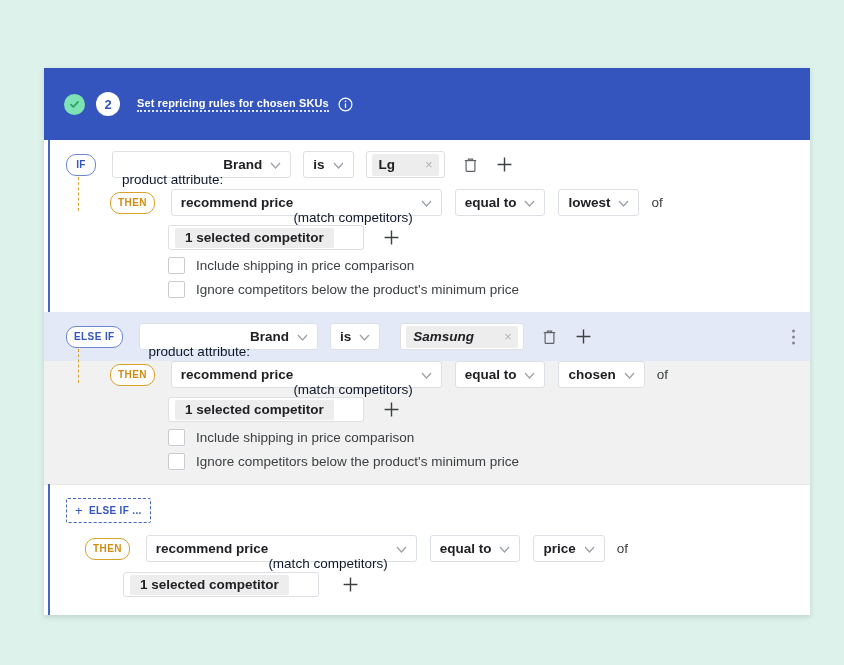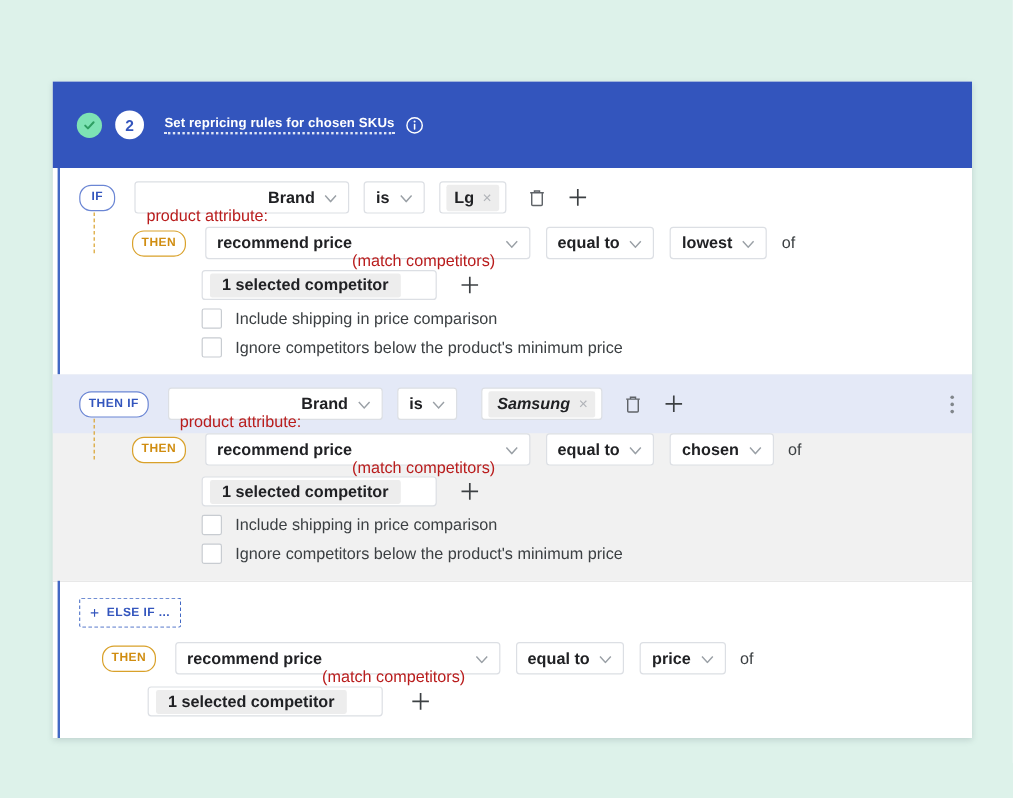--- a/index.html
+++ b/index.html
@@ -128,21 +128,21 @@
     height: 27px;
     box-sizing: border-box;
     display: flex;
     align-items: center;
     padding: 0 9px;
     font-size: 13.5px;
     color: #3c4043;
     cursor: pointer;
     flex: 0 0 auto;
   }
-  .field .muted { color: #b91c1c; margin-top: 29px; }
+  .field .muted { color: #0f172a; margin-top: 29px; }
   .field .strong { color: #202124; font-weight: bold; }
   .chev {
     margin-left: 8px;
     flex: 0 0 auto;
   }
   .of-label {
     font-size: 13.5px;
     color: #3c4043;
     margin-left: 12px;
     flex: 0 0 auto;
@@ -161,20 +161,21 @@
   }
   .chip {
     background: #ededed;
     border-radius: 2px;
     padding: 3px 6px 4px 7px;
     display: flex;
     align-items: center;
     font-size: 13.5px;
     color: #202124;
     font-weight: bold;
+    gap: 23px;
   }
   .chip .x {
     margin-left: 7px;
     color: #b0b3b8;
     font-size: 13px;
     font-weight: normal;
     cursor: pointer;
   }
 
   
@@ -405,21 +406,21 @@
           <span class="check-label">Ignore competitors below the product's minimum price</span>
         </div>
 
         <div class="then-gap"></div>
       </div>
     </div>
 
     <div class="branch highlight">
 
       <div class="cond-row">
-        <span class="kw kw-blue">THEN IF</span>
+        <span class="kw kw-blue">ELSE IF</span>
 
         <span class="field" style="margin-left:16px;">
           <span class="muted">product attribute: </span>
             <span class="strong">Brand</span>
           <span class="chev">
             <svg width="11" height="7" viewBox="0 0 11 7">
                 <path d="M1 1 L5.5 6 L10 1" fill="none" stroke="#9aa0a6" stroke-width="1.2"></path>
               </svg>
           </span>
         </span>

